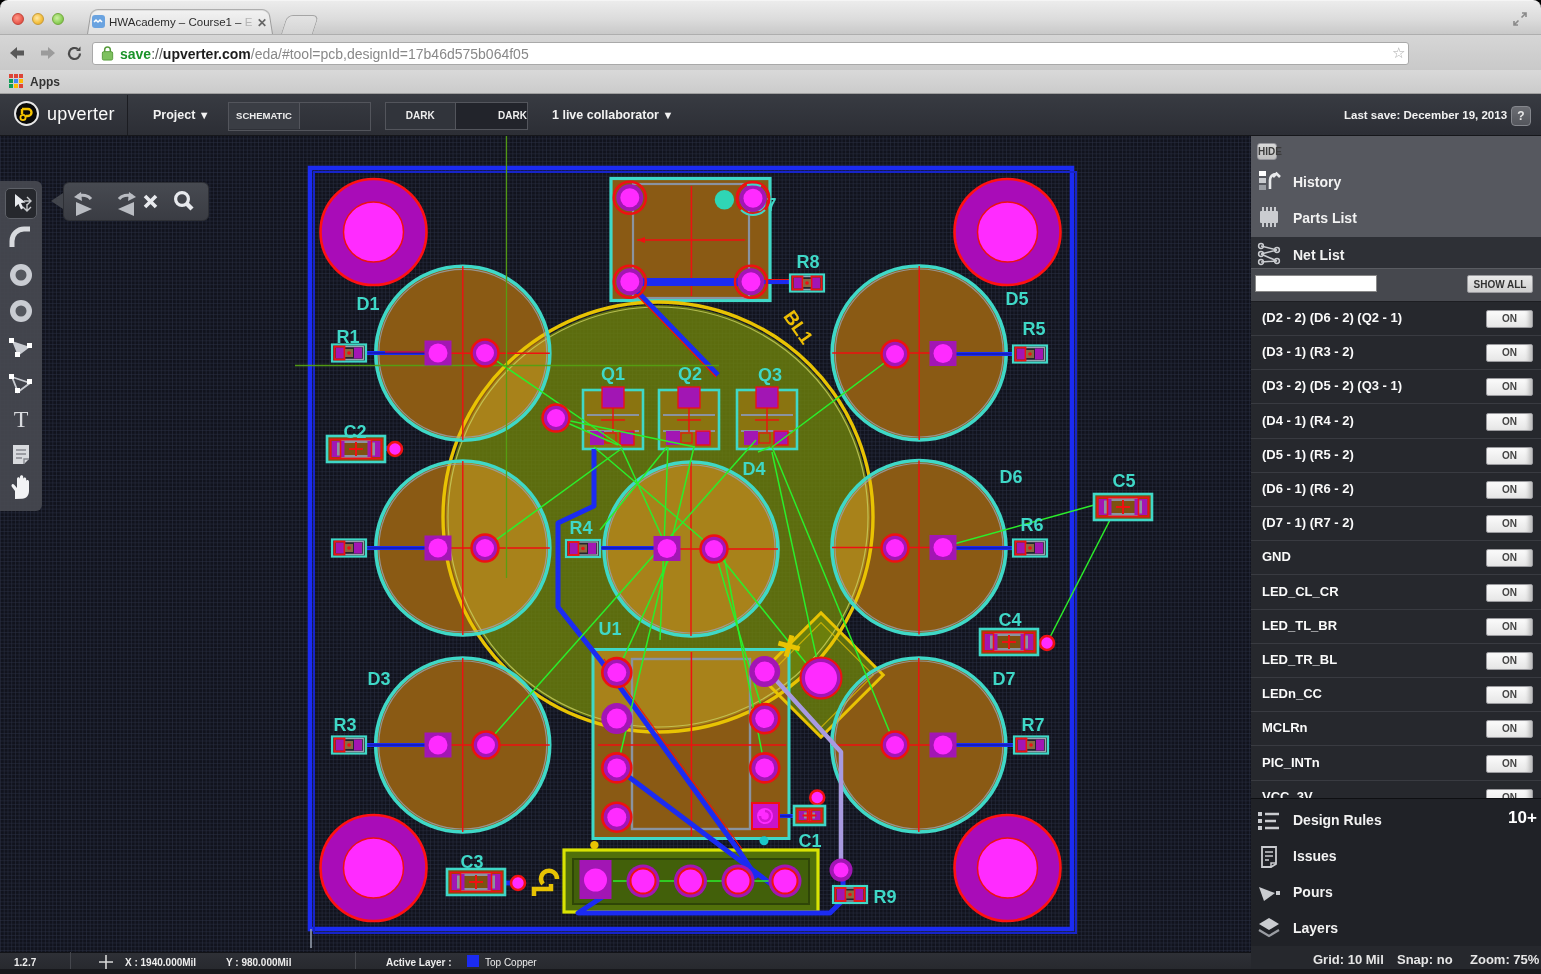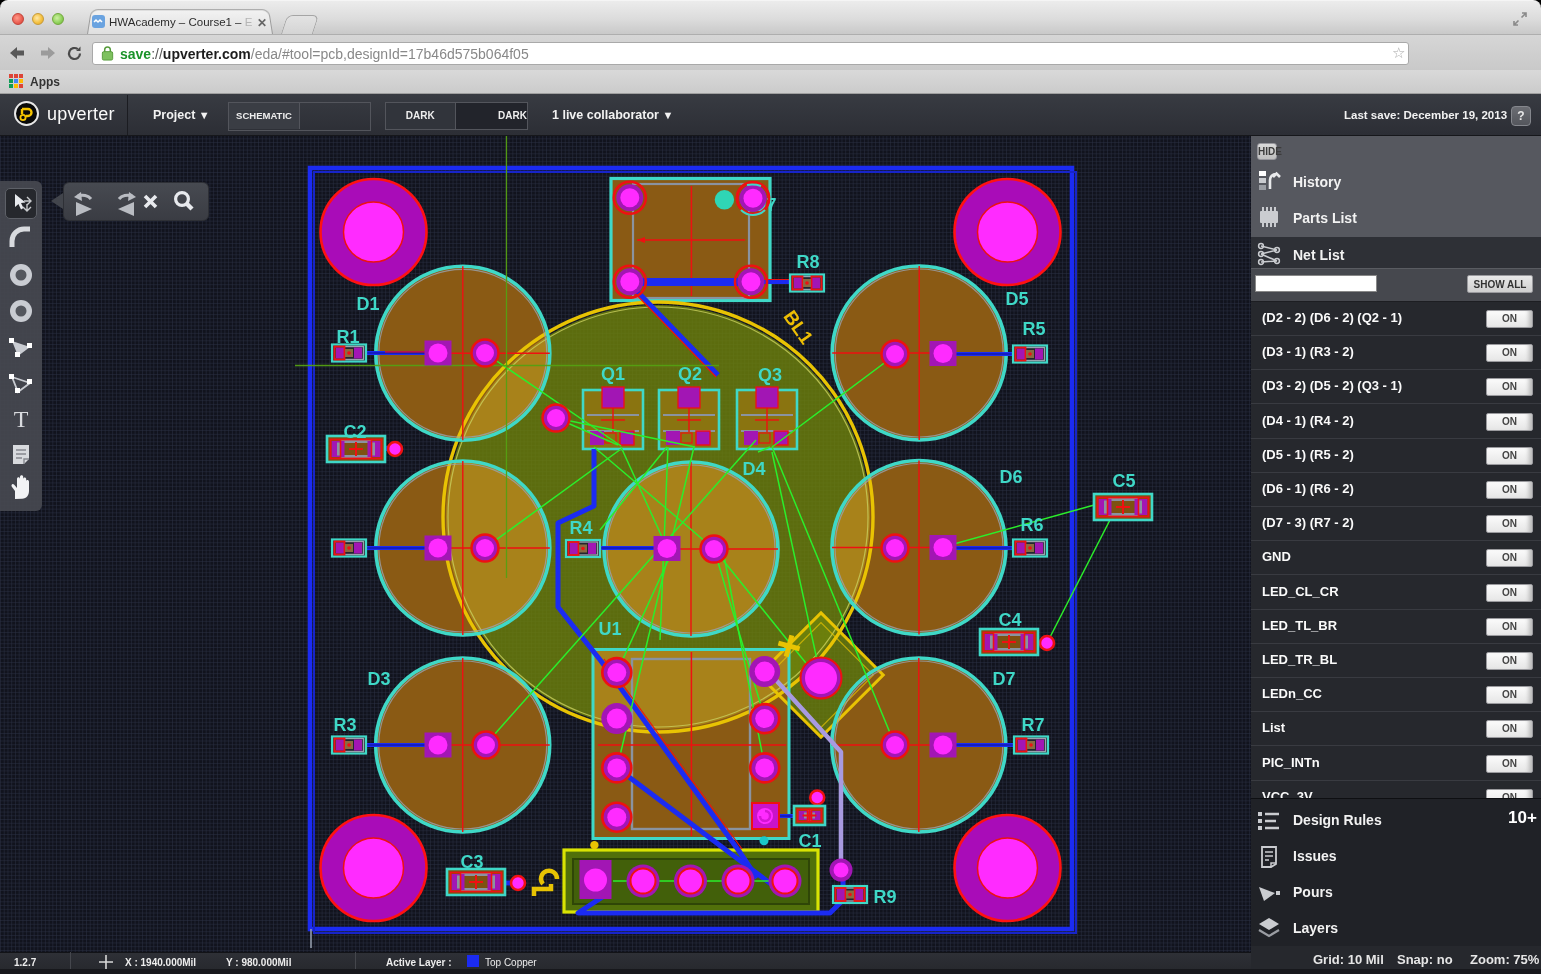--- a/index.html
+++ b/index.html
@@ -643,39 +643,39 @@
 <div class="abs netrow" style="top:404.6px"></div>
 <div class="abs nettxt" style="top:412.6px">(D4 - 1) (R4 - 2)</div>
 <div class="abs onbtn" style="top:412.6px">ON</div>
 <div class="abs netrow" style="top:438.8px"></div>
 <div class="abs nettxt" style="top:446.8px">(D5 - 1) (R5 - 2)</div>
 <div class="abs onbtn" style="top:446.8px">ON</div>
 <div class="abs netrow" style="top:473.0px"></div>
 <div class="abs nettxt" style="top:481.0px">(D6 - 1) (R6 - 2)</div>
 <div class="abs onbtn" style="top:481.0px">ON</div>
 <div class="abs netrow" style="top:507.2px"></div>
-<div class="abs nettxt" style="top:515.2px">(D7 - 3) (R7 - 2)</div>
+<div class="abs nettxt" style="top:515.2px">(D7 - 1) (R7 - 2)</div>
 <div class="abs onbtn" style="top:515.2px">ON</div>
 <div class="abs netrow" style="top:541.4px"></div>
 <div class="abs nettxt" style="top:549.4px">GND</div>
 <div class="abs onbtn" style="top:549.4px">ON</div>
 <div class="abs netrow" style="top:575.6px"></div>
 <div class="abs nettxt" style="top:583.6px">LED_CL_CR</div>
 <div class="abs onbtn" style="top:583.6px">ON</div>
 <div class="abs netrow" style="top:609.8px"></div>
 <div class="abs nettxt" style="top:617.8px">LED_TL_BR</div>
 <div class="abs onbtn" style="top:617.8px">ON</div>
 <div class="abs netrow" style="top:644.0px"></div>
 <div class="abs nettxt" style="top:652.0px">LED_TR_BL</div>
 <div class="abs onbtn" style="top:652.0px">ON</div>
 <div class="abs netrow" style="top:678.2px"></div>
 <div class="abs nettxt" style="top:686.2px">LEDn_CC</div>
 <div class="abs onbtn" style="top:686.2px">ON</div>
 <div class="abs netrow" style="top:712.4px"></div>
-<div class="abs nettxt" style="top:720.4px">List</div>
+<div class="abs nettxt" style="top:720.4px">MCLRn</div>
 <div class="abs onbtn" style="top:720.4px">ON</div>
 <div class="abs netrow" style="top:746.6px"></div>
 <div class="abs nettxt" style="top:754.6px">PIC_INTn</div>
 <div class="abs onbtn" style="top:754.6px">ON</div>
 <div class="abs netrow" style="top:780.8px"></div>
 <div class="abs nettxt" style="top:788.8px">VCC_3V</div>
 <div class="abs onbtn" style="top:788.8px">ON</div>
 <div id="sbbottom" class="abs"></div>
 <svg class="abs sbicon" style="left:1257px;top:809px" viewBox="0 0 24 24">
       <path d="M8 5 h14 M8 12 h11 M8 19 h14" stroke="#caccd0" stroke-width="2.4"></path>

